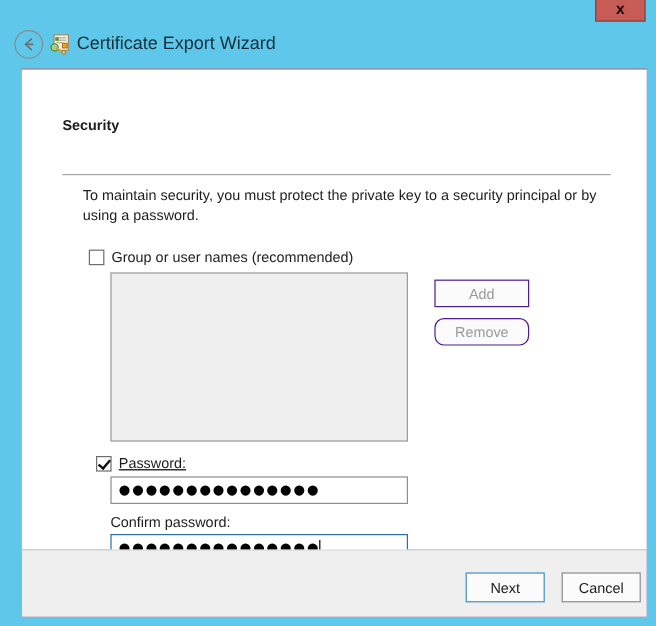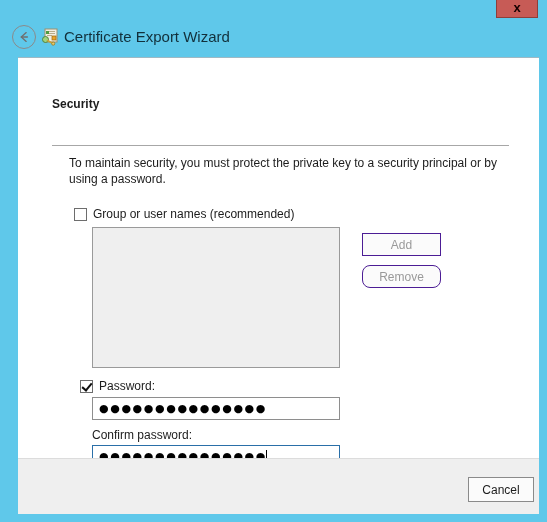--- a/index.html
+++ b/index.html
@@ -134,21 +134,21 @@
 
   
   .cb-row {
     position: absolute;
     display: flex;
     align-items: center;
     gap: 6px;
     cursor: default;
   }
   #groups-check-row { left: 56px; top: 149px; }
-  #password-check-row { left: 62px; top: 321px; }
+  #password-check-row { left: 62px; top: 321px; text-decoration: underline; }
 
   .checkbox {
     width: 13px;
     height: 13px;
     border: 1px solid #6d6d6d;
     background: #ffffff;
     box-sizing: border-box;
     position: relative;
     flex: 0 0 auto;
   }
@@ -351,17 +351,18 @@
       <div id="confirm-label" class="field-label">Confirm password:</div>
 
       <div id="confirm-input" class="pw-input">
         <span class="pw-dots">●●●●●●●●●●●●●●●</span>
           <span class="caret"></span>
       </div>
 
     </div>
 
     <div id="footer">
+      <div id="next-button" class="dlg-button">Next</div>
       <div id="cancel-button" class="dlg-button">Cancel</div>
     </div>
 
   </div>
 </div>
 
 </body></html>

